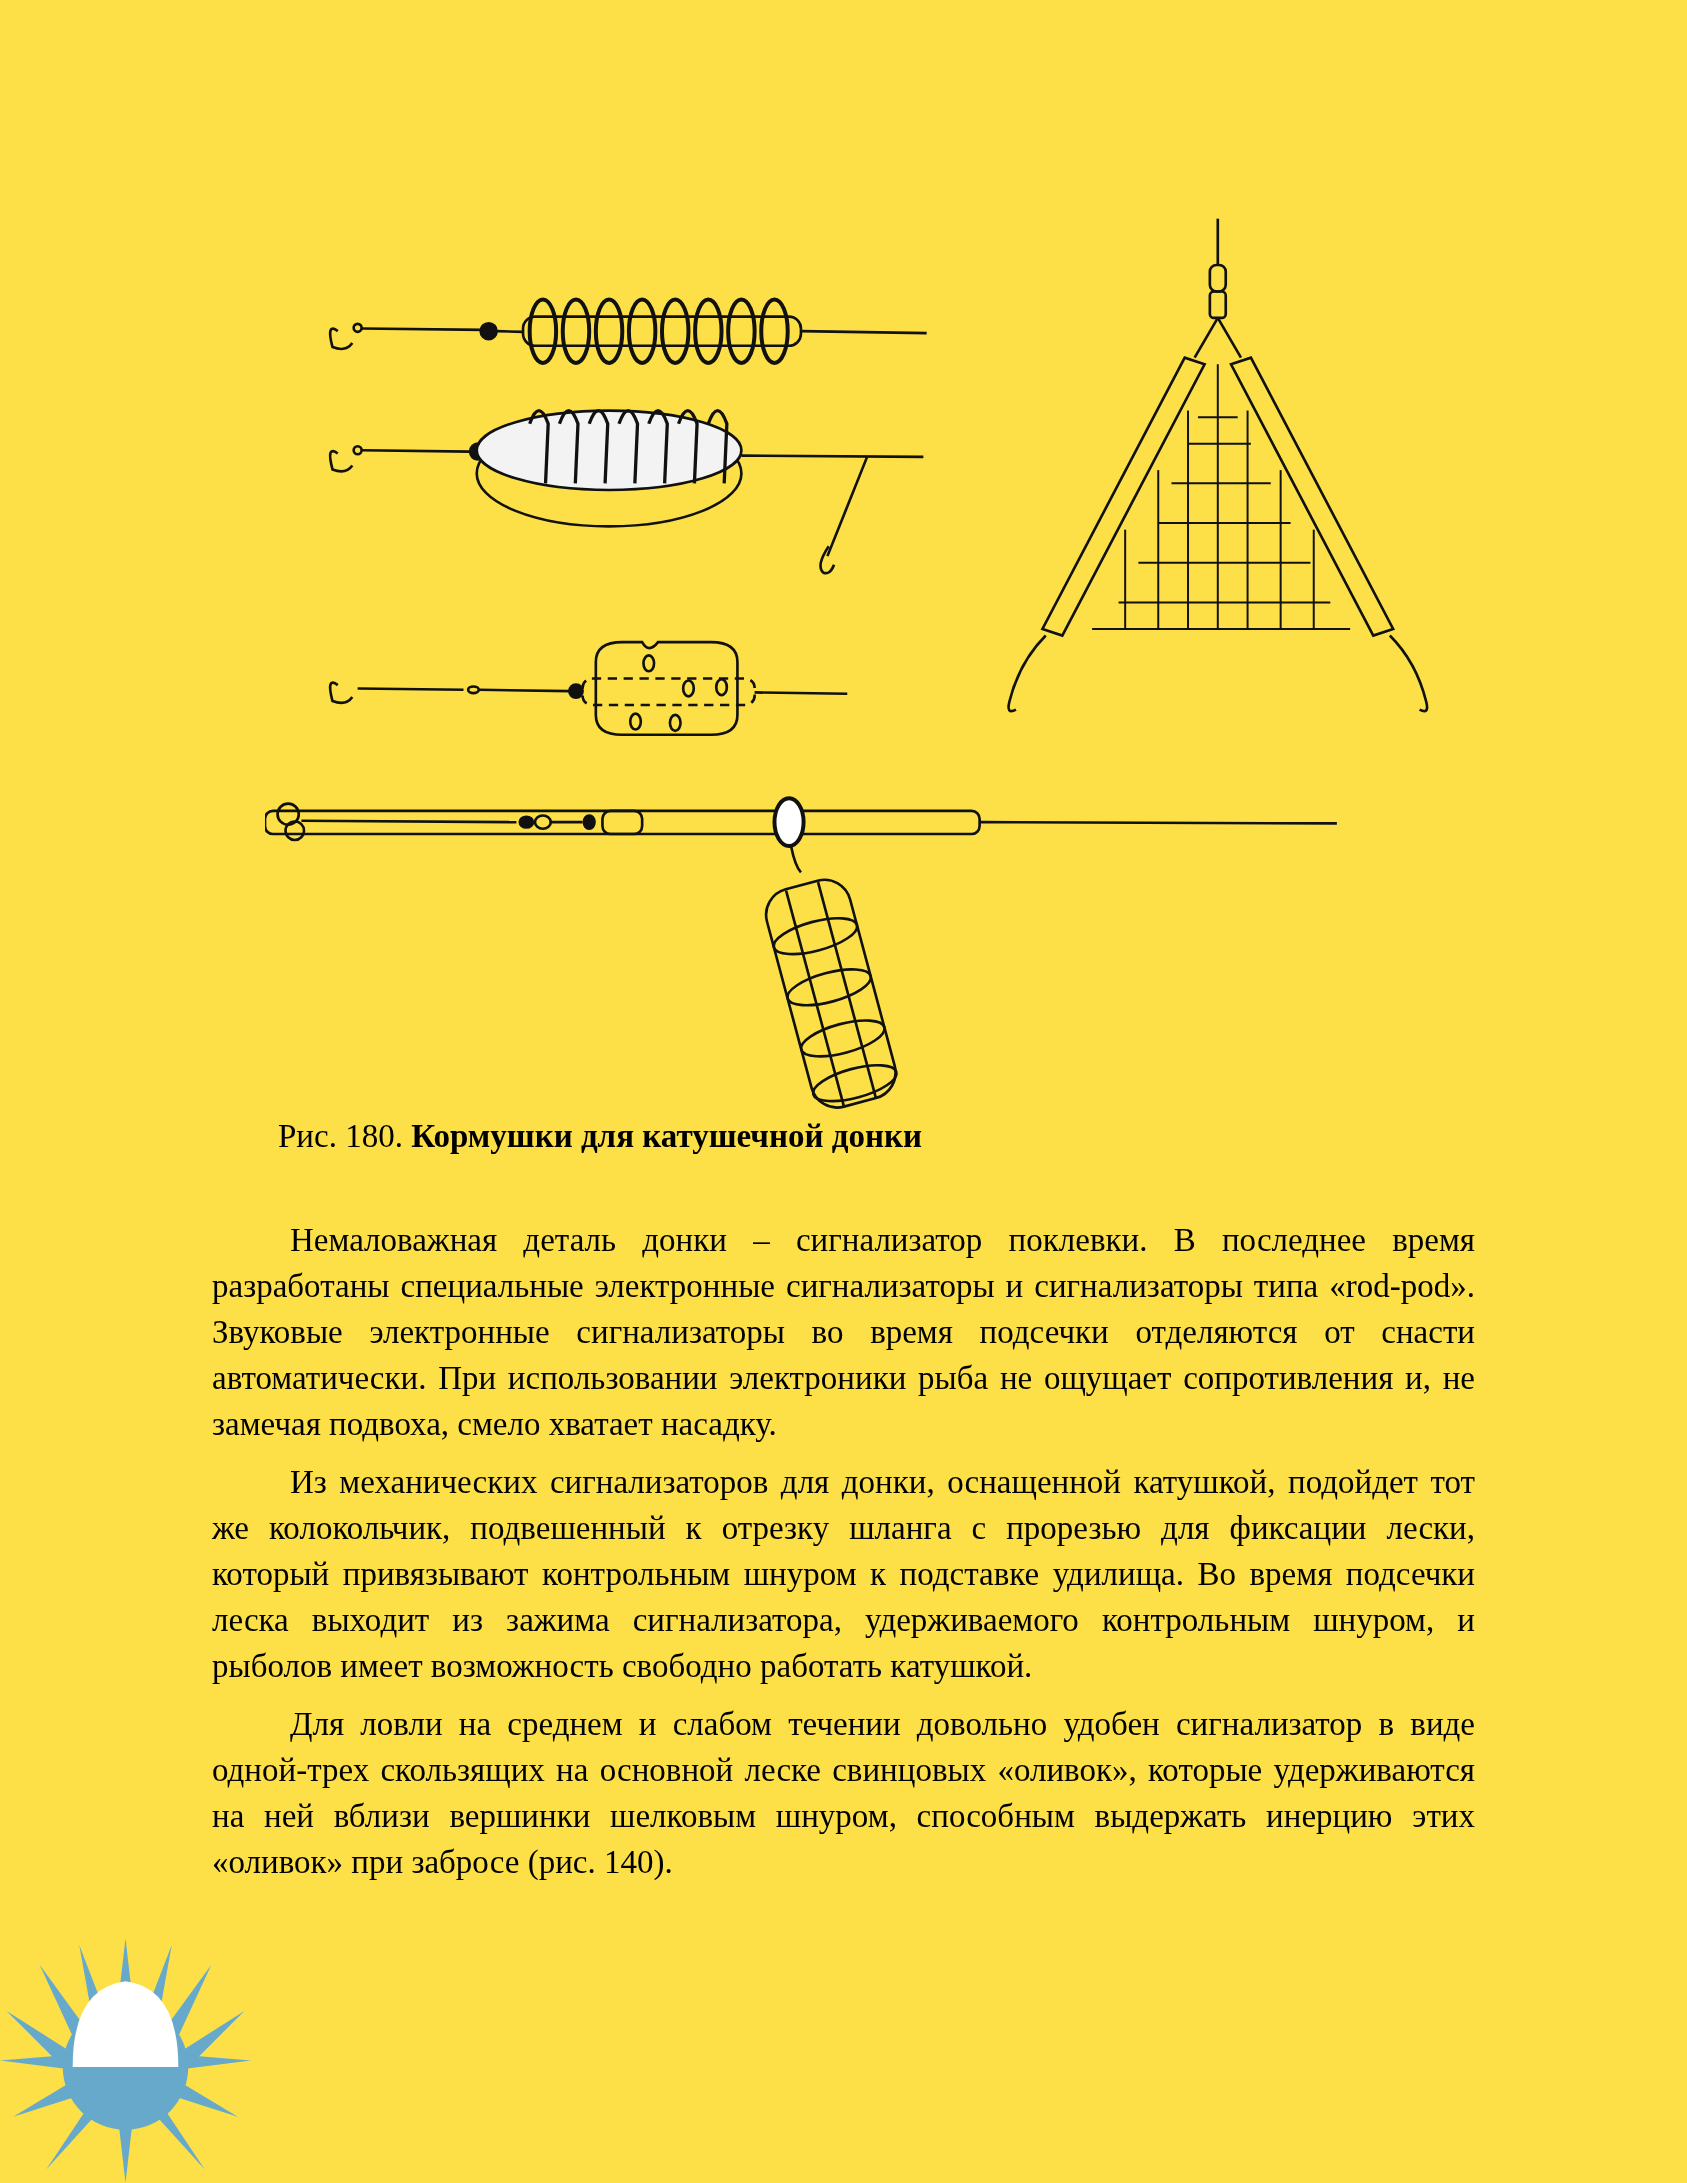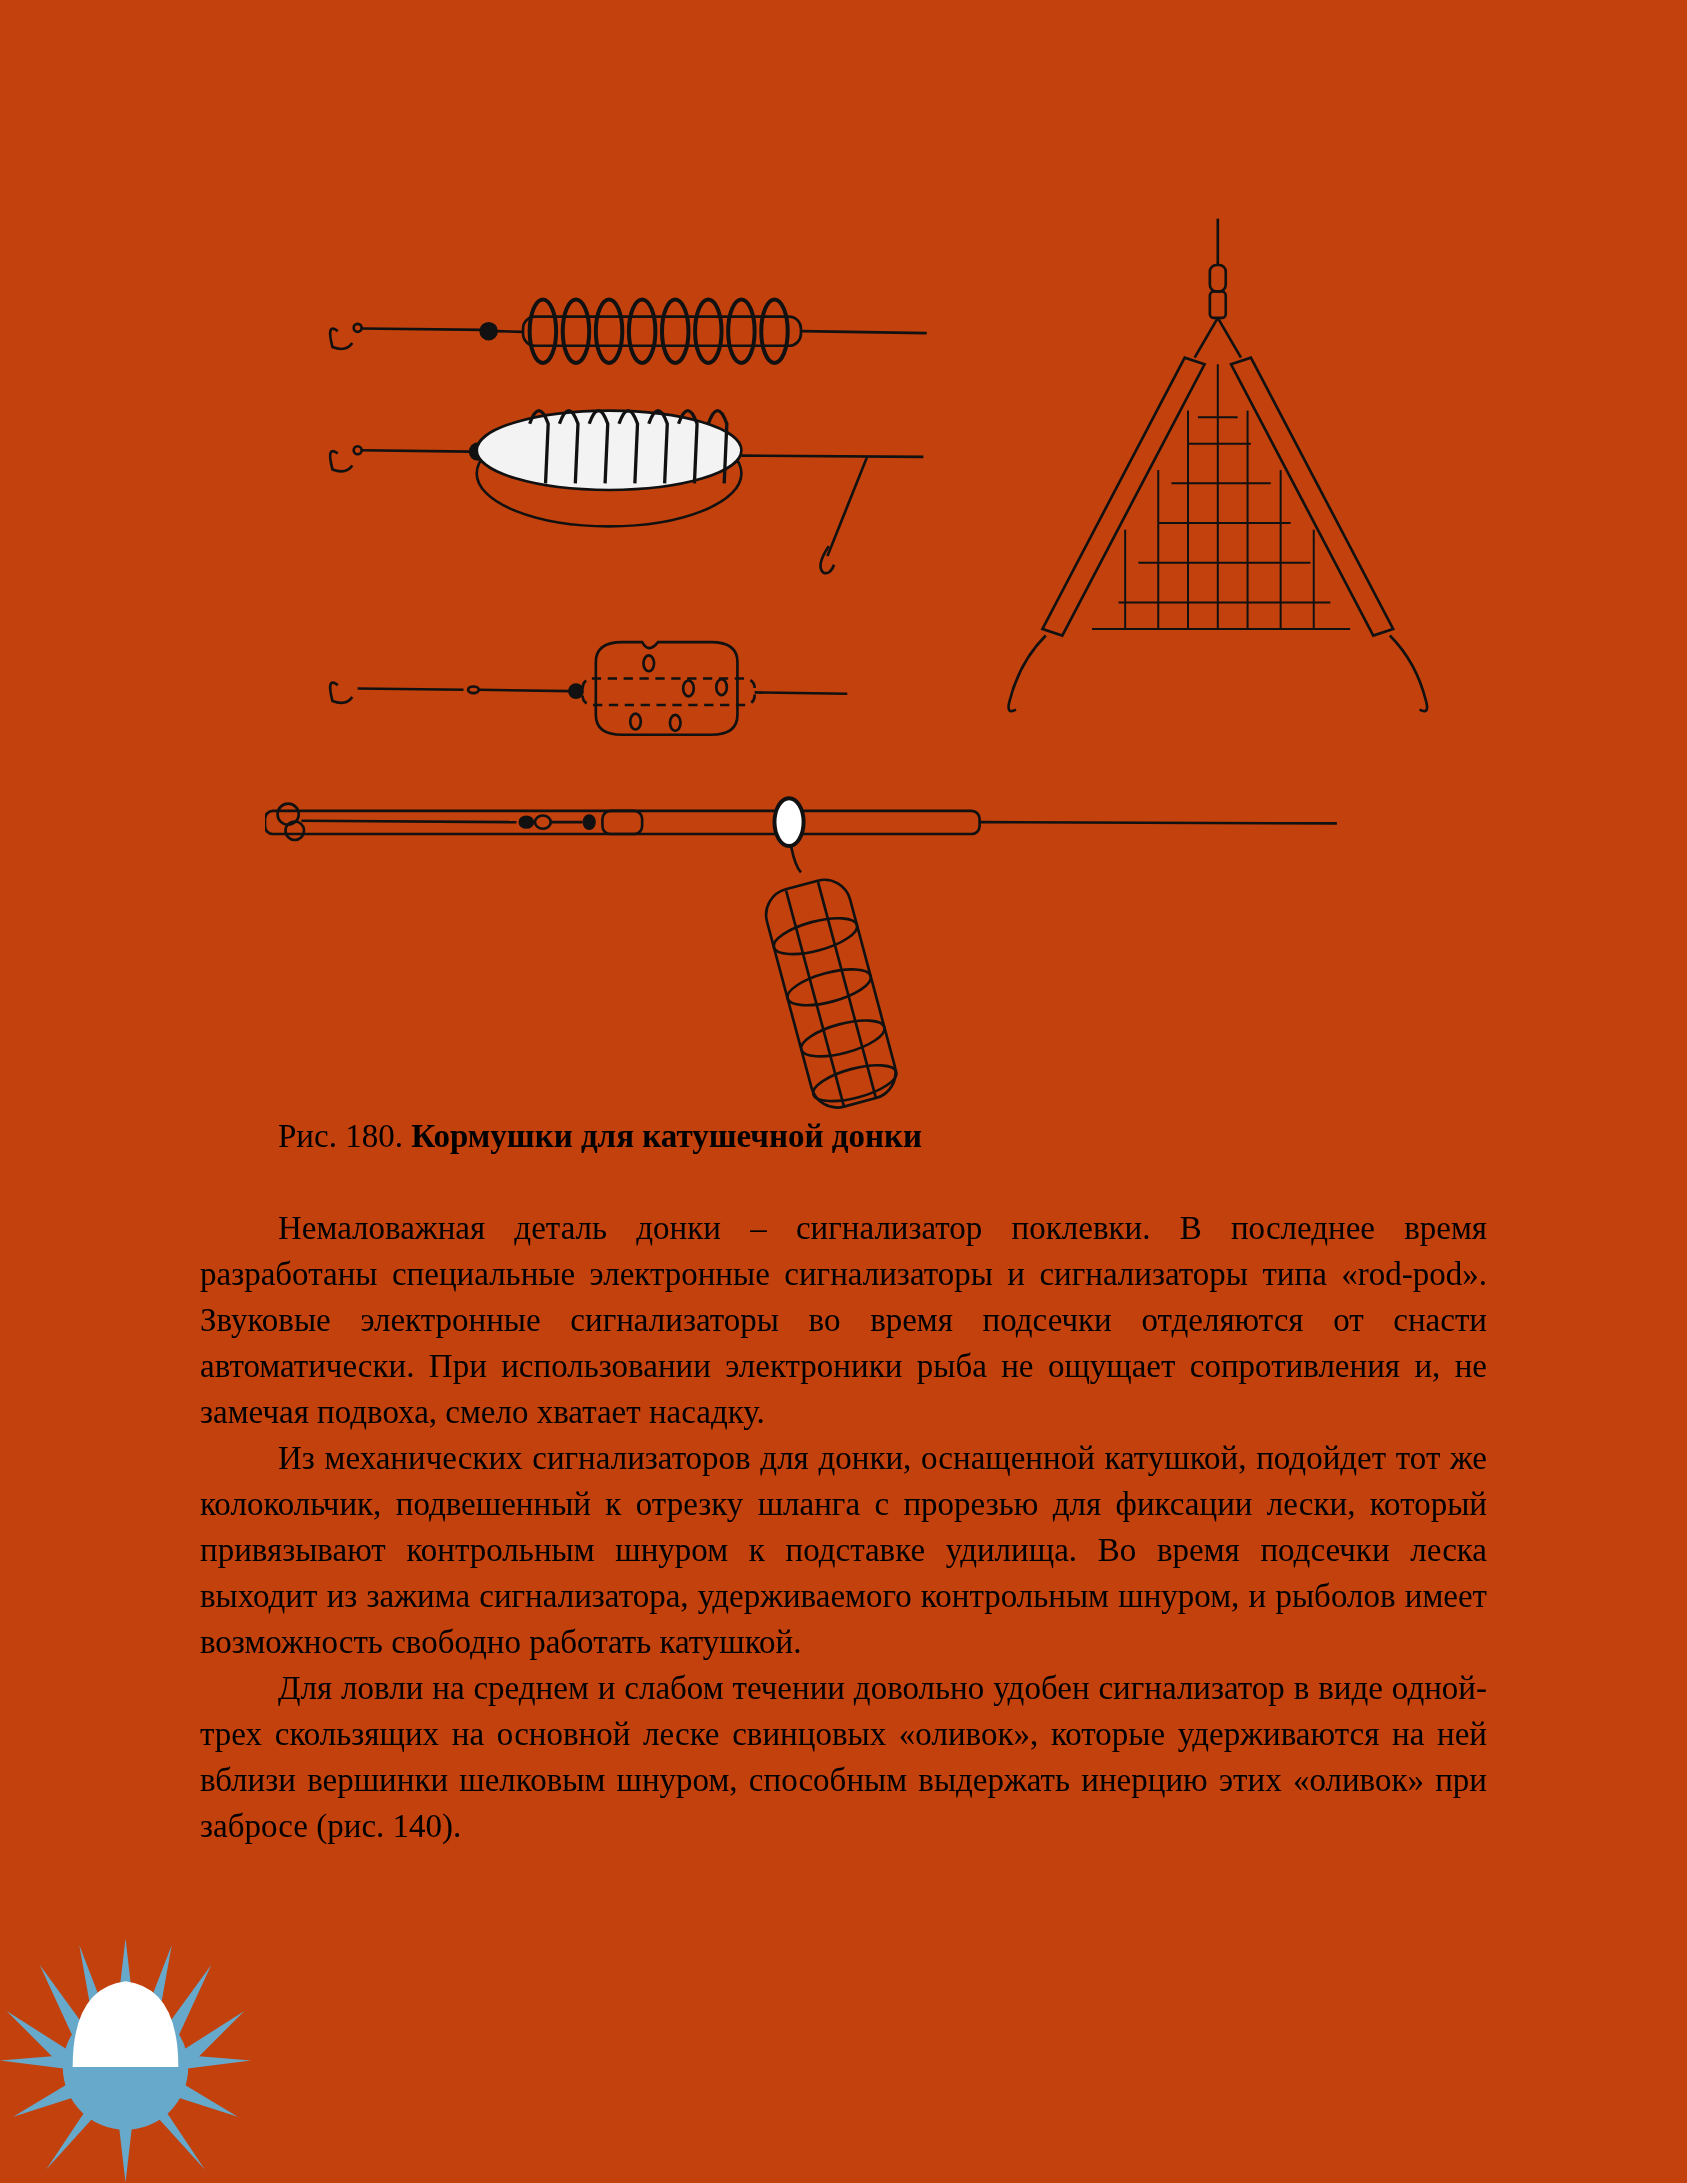--- a/index.html
+++ b/index.html
@@ -1,23 +1,23 @@
 <!DOCTYPE html>
 <html style="font-size:10.6px"><head>
 <meta charset="utf-8">
 <style>
   html, body { margin:0; padding:0; background:#ffffff; }
   body { width:1687px; height:2183px; position:relative; overflow:hidden; }
-  .page { position:absolute; left:0; top:0; width:1687px; height:2183px; background:#c2410c; }
+  .page { position:absolute; left:0; top:0; width:1687px; height:2183px; background:#fde047; }
   .figure { position:absolute; left:265px; top:212px; width:1191px; height:900px; }
   .figure svg { width:100%; height:100%; }
   .caption { position:absolute; left:278px; top:1118px; font-family:"Liberation Serif", serif; font-size:33px; color:#000; white-space:nowrap; }
   .caption .bold { font-weight:bold; }
   .body-text { position:absolute; left:200px; top:1205px; width:1287px; font-family:"Liberation Serif", serif; font-size:33px; line-height:46px; color:#000; text-align:justify; }
-  .body-text p { margin:0; text-indent:78px; }
+  .body-text p { margin:12px; text-indent:78px; }
   .watermark { position:absolute; left:0; top:1938px; width:1687px; height:245px; }
 </style>
 </head>
 <body>
 
 <div class="page">
 
   <div class="figure">
     <svg viewBox="0 0 1800 1360" xmlns="http://www.w3.org/2000/svg" fill="none" stroke="#111" stroke-width="4">
 

